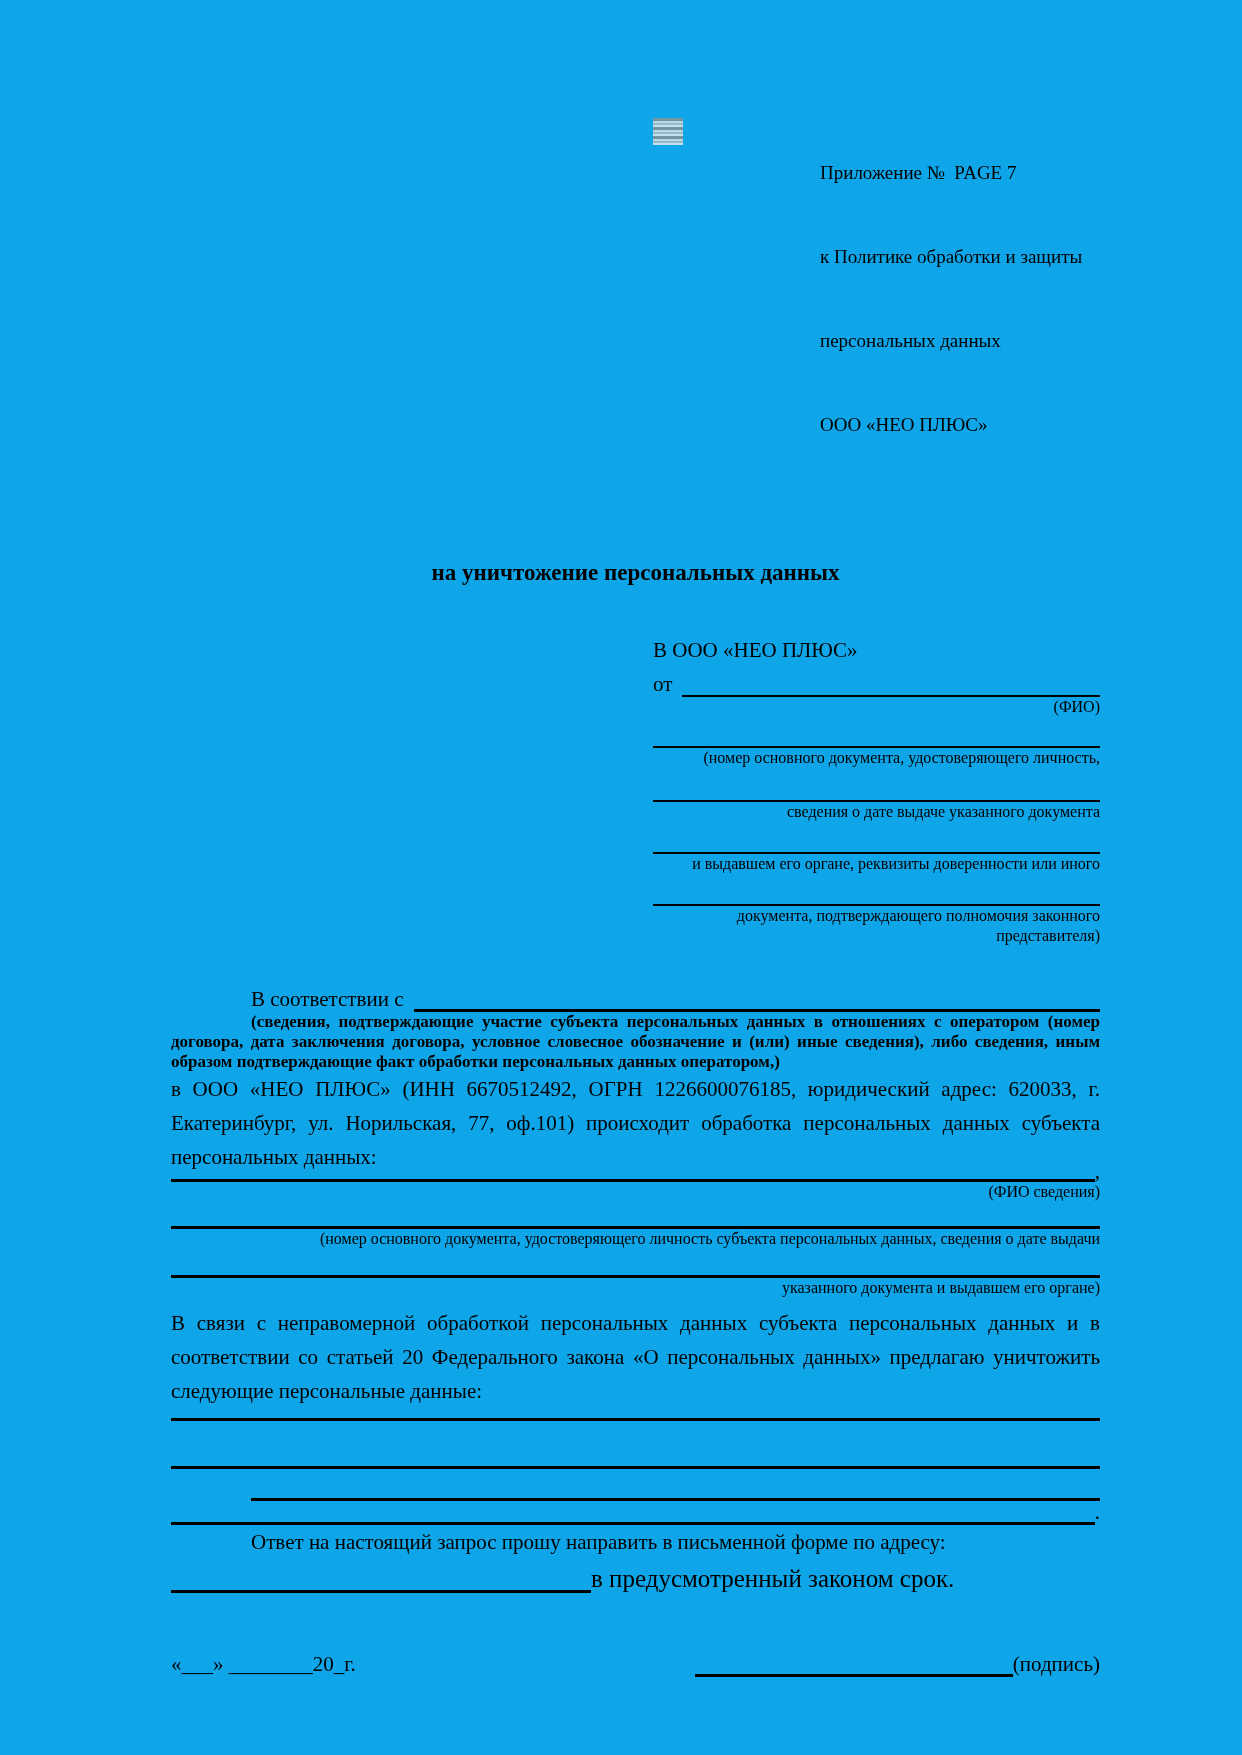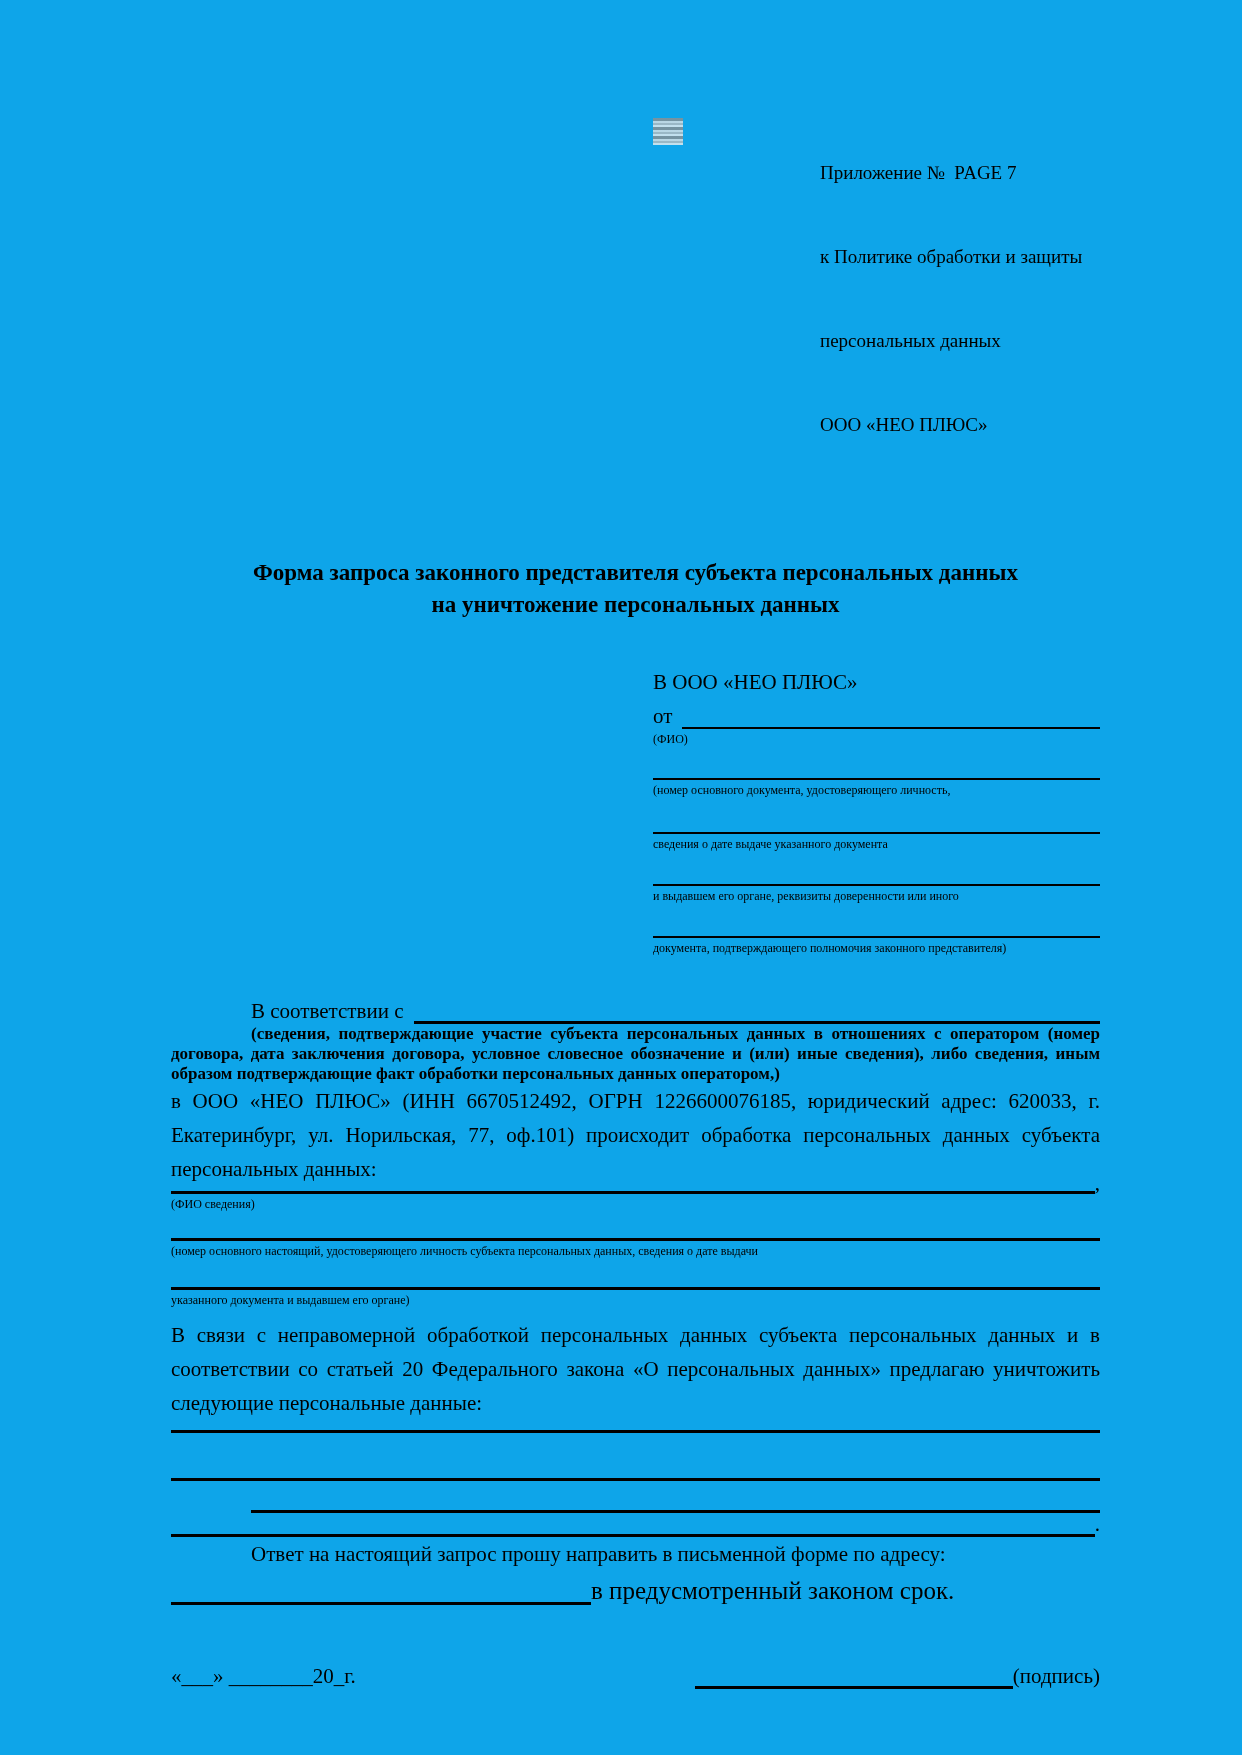--- a/index.html
+++ b/index.html
@@ -22,21 +22,21 @@
   .header-block{margin-left:649px;font-size:19px;line-height:28px;white-space:pre-wrap;}
   .title{margin-top:62px;text-align:center;font-weight:bold;font-size:23px;line-height:32px;}
   .addr{margin-left:482px;margin-top:24px;font-size:21px;}
   .addr .to{line-height:34px;margin-top:44px;}
   .row{display:flex;align-items:flex-end;}
   .u2{border-bottom:2px solid #000;}
   .u3{border-bottom:3px solid #000;}
   .grow{flex:1 1 auto;}
   .from-row{height:30px;font-size:21px;}
   .from-row .lbl{margin-right:10px;}
-  .cap{font-size:12px;line-height:20px;text-align:left;}
+  .cap{font-size:16px;line-height:20px;text-align:right;}
   .fld{border-bottom:2px solid #000;}
   .fld3{border-bottom:3px solid #000;}
   .acc-row{margin-top:30px;height:36px;padding-left:80px;font-size:21px;}
   .acc-row .lbl{margin-right:10px;white-space:nowrap;}
   .fineprint{font-size:17px;line-height:20px;text-align:justify;text-indent:80px;font-weight:bold;}
   .para{font-size:21px;line-height:34px;text-align:justify;}
   .comma-row{height:8px;font-size:21px;}
   .comma-row .pm{line-height:21px;}
   .reason-row{height:32px;padding-left:80px;font-size:21px;}
   .reason-row .lbl{margin-right:10px;white-space:nowrap;}
@@ -55,21 +55,20 @@
   <div class="glyph"></div>
 
   <div class="header-block">
     <div>Приложение №  PAGE 7</div>
     <div>к Политике обработки и защиты</div>
     <div>персональных данных</div>
     <div>ООО «НЕО ПЛЮС»</div>
   </div>
 
   <div class="title">
-    <div>Форма запроса законного представителя субъекта персональных данных</div>
     <div>на уничтожение персональных данных</div>
   </div>
 
   <div class="addr">
     <div class="to">В ООО «НЕО ПЛЮС»</div>
     <div class="row from-row">
       <span class="lbl">от</span>
       <span class="u2 grow"></span>
     </div>
     <div class="cap">(ФИО)</div>
@@ -92,21 +91,21 @@
 
   <div class="para">в ООО «НЕО ПЛЮС» (ИНН 6670512492, ОГРН 1226600076185, юридический адрес: 620033, г. Екатеринбург, ул. Норильская, 77, оф.101) происходит обработка персональных данных субъекта персональных данных:</div>
 
   <div class="row comma-row">
     <span class="u3 grow"></span>
     <span class="pm">,</span>
   </div>
   <div class="cap">(ФИО сведения)</div>
 
   <div class="fld3" style="height:24px"></div>
-  <div class="cap">(номер основного настоящий, удостоверяющего личность субъекта персональных данных, сведения о дате выдачи</div>
+  <div class="cap">(номер основного документа, удостоверяющего личность субъекта персональных данных, сведения о дате выдачи</div>
 
   <div class="fld3" style="height:26px"></div>
   <div class="cap">указанного документа и выдавшем его органе)</div>
 
   <div class="para mt8">В связи с неправомерной обработкой персональных данных субъекта персональных данных и в соответствии со статьей 20 Федерального закона «О персональных данных» предлагаю уничтожить следующие персональные данные:</div>
 
   <div class="fld3" style="height:10px"></div>
   <div class="fld3" style="height:45px"></div>
 
   <div class="row reason-row">

